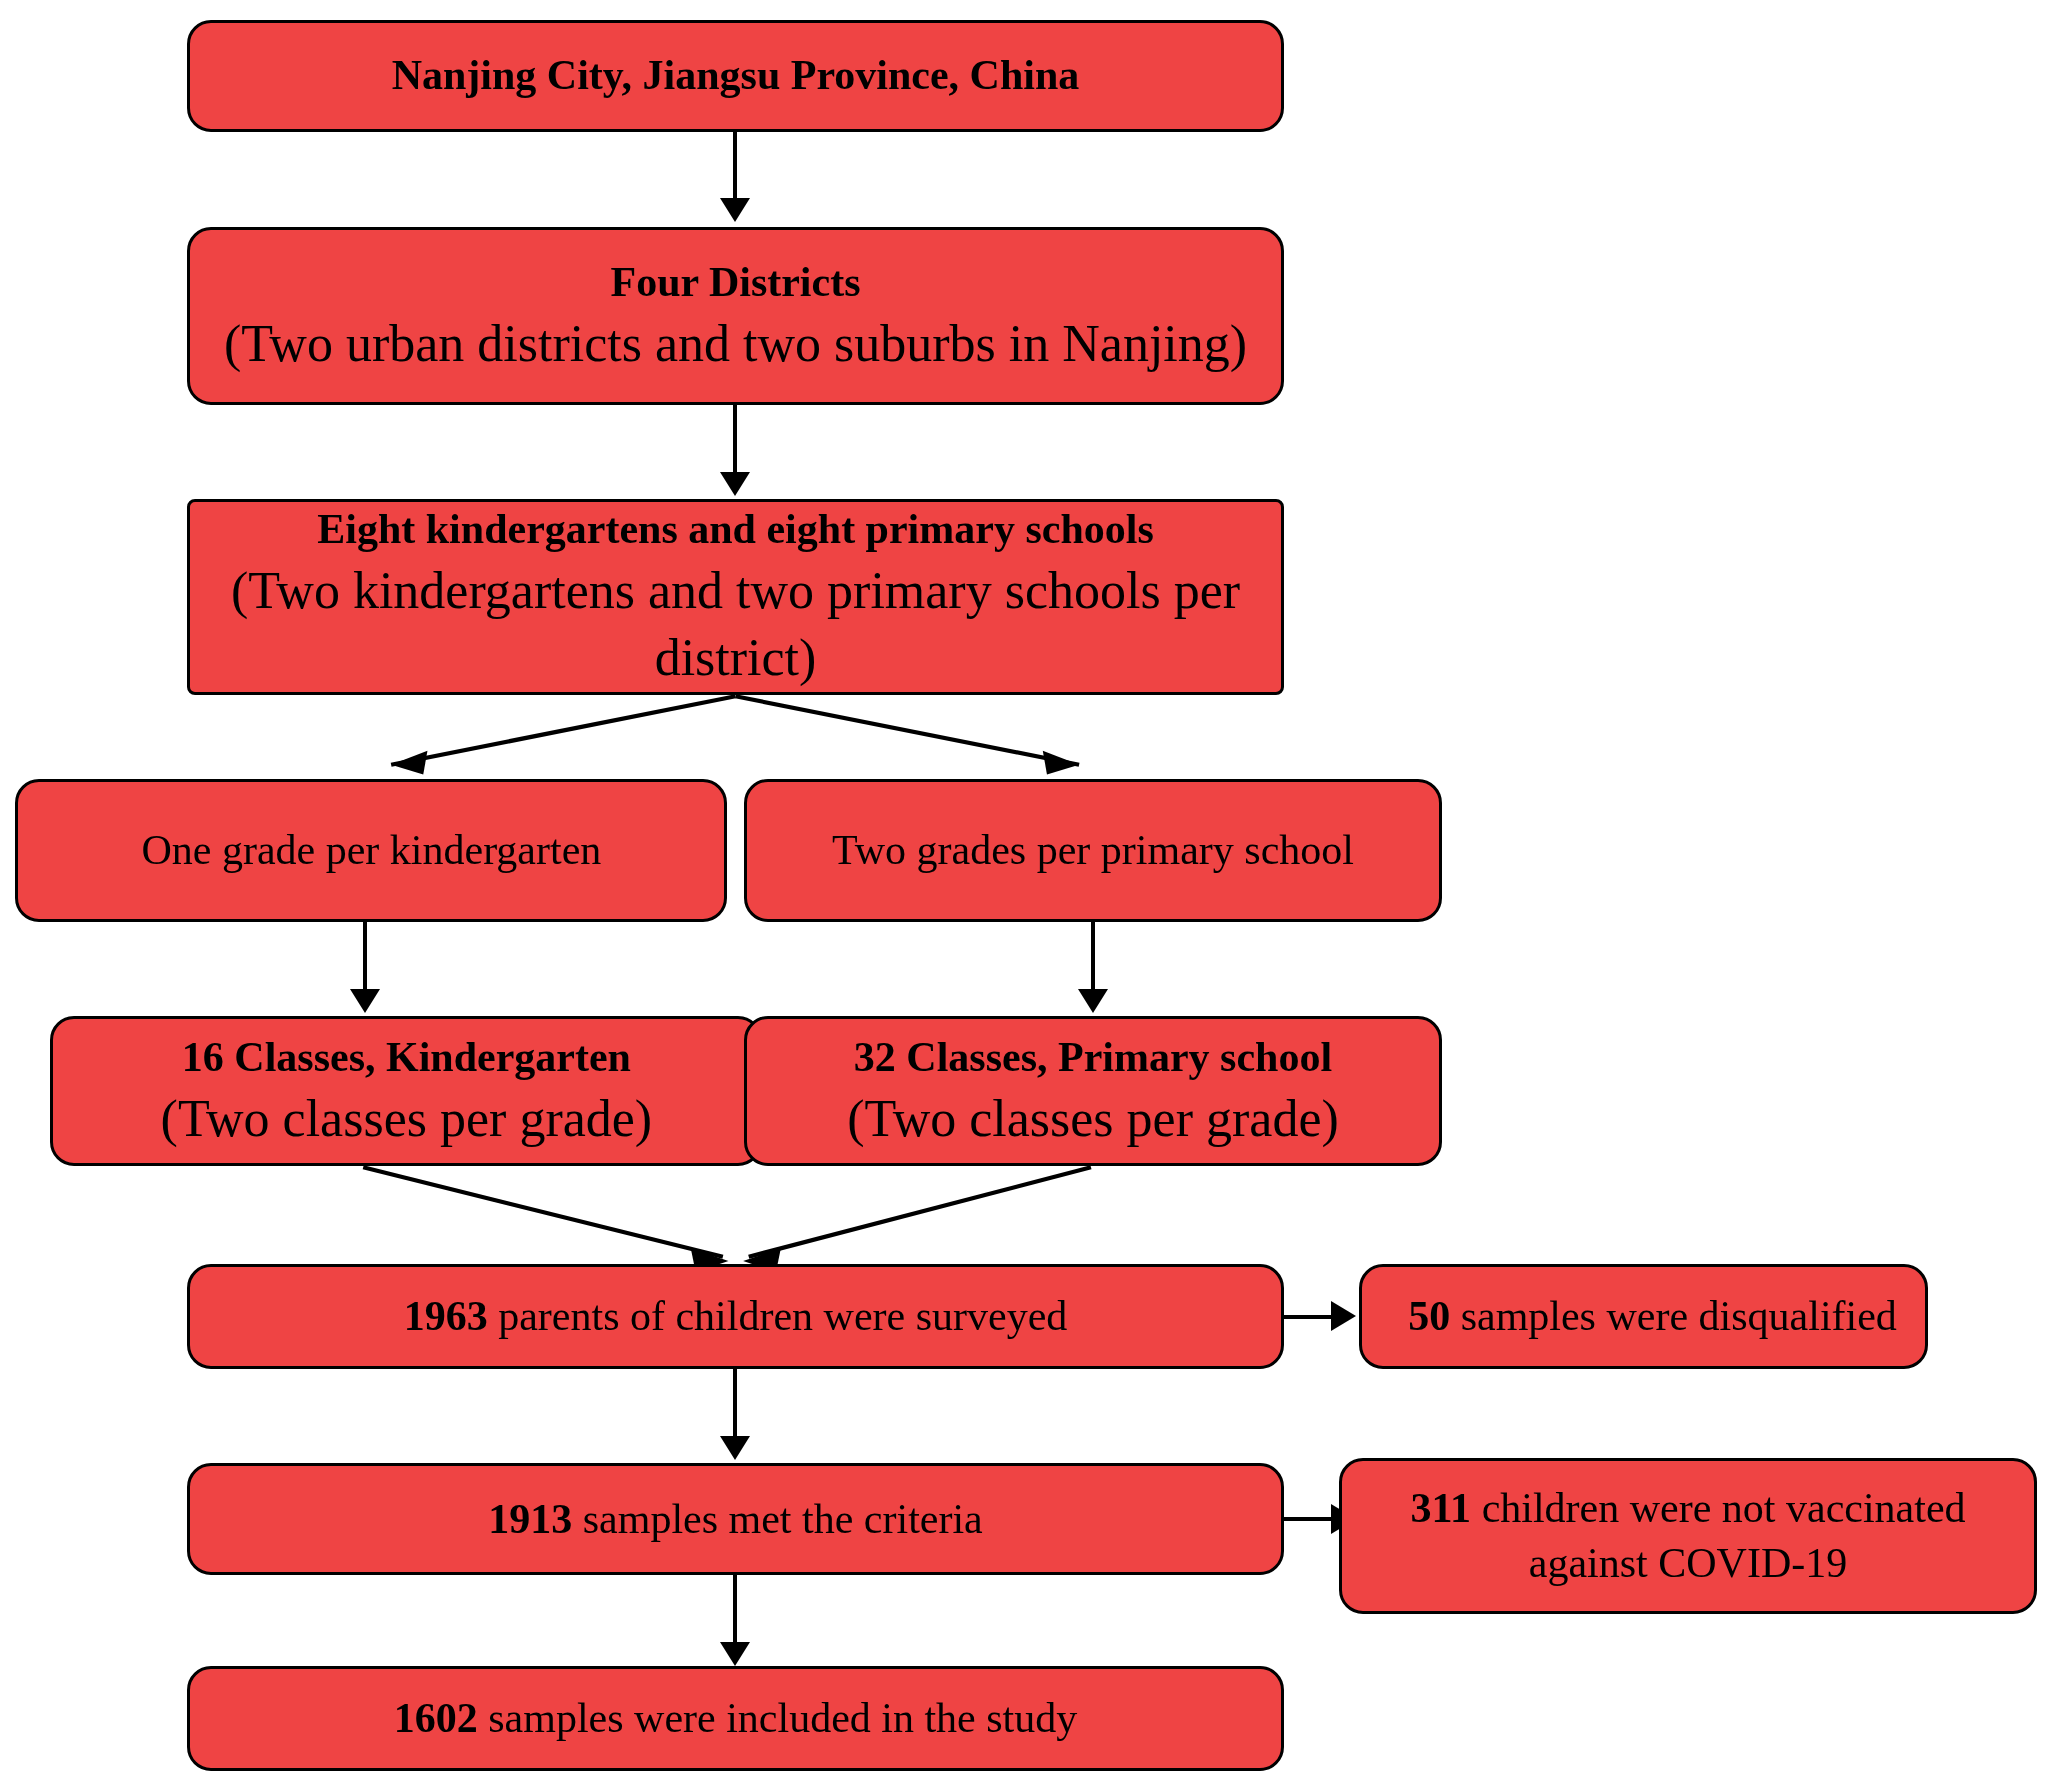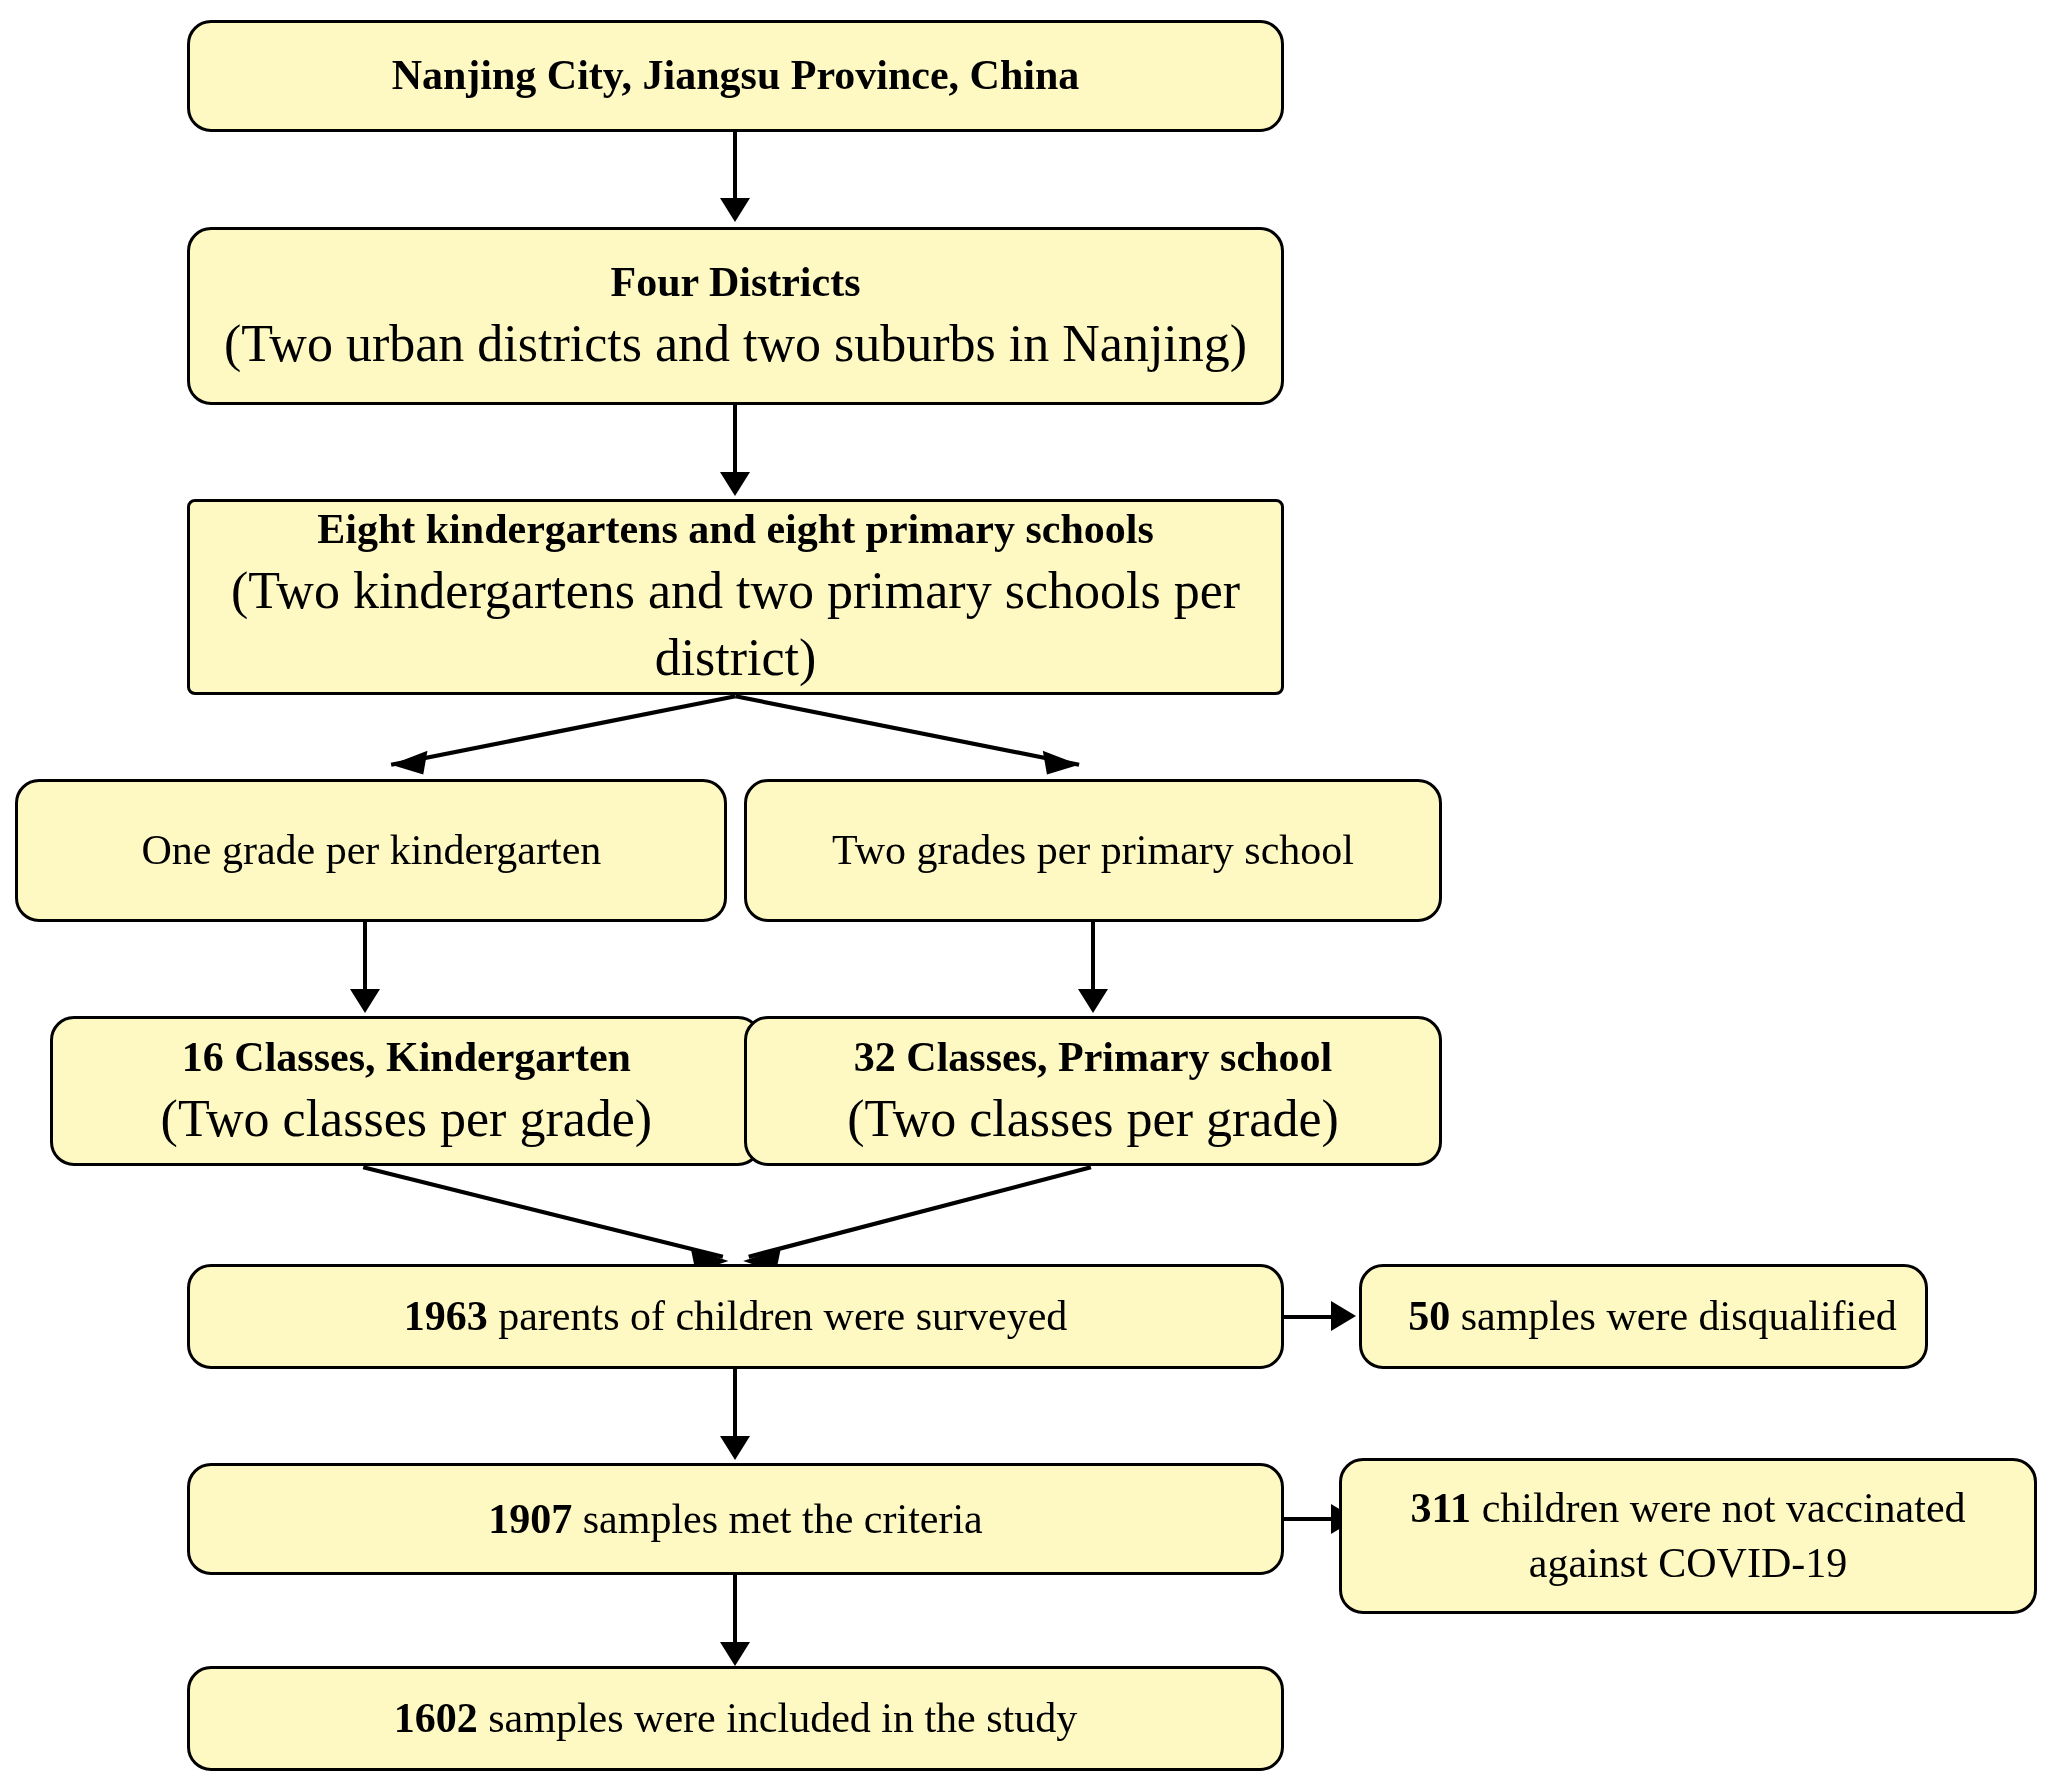--- a/index.html
+++ b/index.html
@@ -16,21 +16,21 @@
     width: 2066px;
     height: 1775px;
     background: #ffffff;
     overflow: hidden;
   }
   .node {
     position: absolute;
     box-sizing: border-box;
     border: 3.5px solid #000000;
     border-radius: 24px;
-    background: #fef9c3;
+    background: #ef4444;
     display: flex;
     flex-direction: column;
     align-items: flex-end;
     justify-content: center;
     text-align: center;
     padding: 4.2px 18px;
   }
   .line1, .line2 {
     display: block;
     width: 100%;
@@ -145,21 +145,21 @@
   <div class="arrow-right" style="left:1331px; top:1301px;"></div>
 
   <div class="node" style="left:1359px; top:1264px; width:569px; height:105px;padding-left:36px;">
     <span class="line1 fs-lg n"><span class="b">50</span><span> samples were disqualified</span></span>
   </div>
 
   <div class="vline" style="left:733px; top:1369px; height:70px;"></div>
   <div class="arrow-down" style="left:720px; top:1436px;"></div>
 
   <div class="node" style="left:187px; top:1463px; width:1097px; height:112px;">
-    <span class="line1 fs-lg n"><span class="b">1907</span><span> samples met the criteria</span></span>
+    <span class="line1 fs-lg n"><span class="b">1913</span><span> samples met the criteria</span></span>
   </div>
 
   <div class="hline" style="left:1284px; top:1517px; width:50px;"></div>
   <div class="arrow-right" style="left:1331px; top:1504px;"></div>
 
   <div class="node" style="left:1339px; top:1458px; width:698px; height:156px;">
     <span class="line1 fs-lg n"><span class="b">311</span><span> children were not vaccinated</span></span>
     <span class="line2 fs-lg n">against COVID-19</span>
   </div>
 

